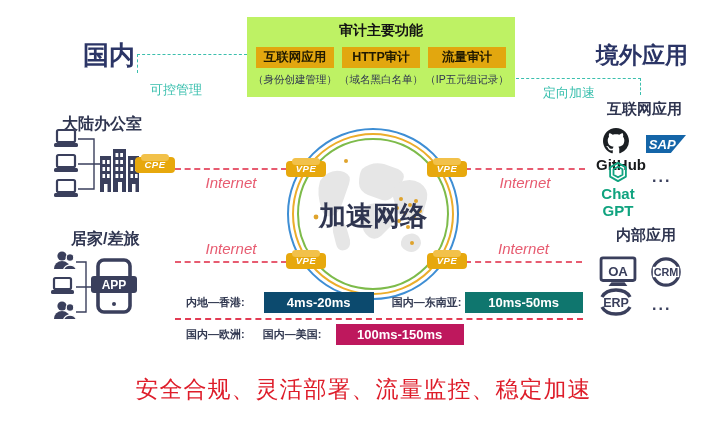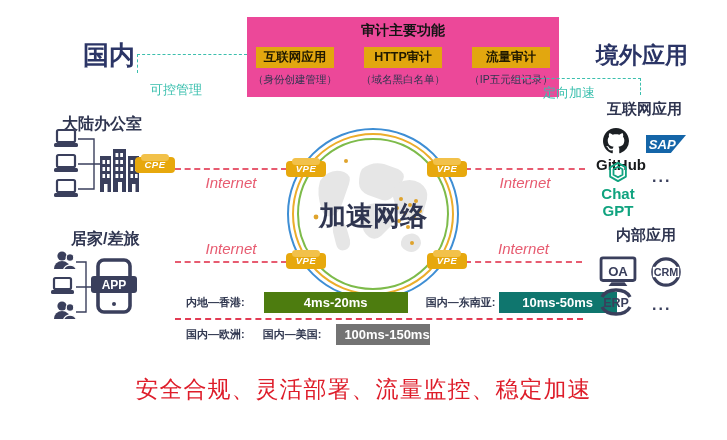--- a/index.html
+++ b/index.html
@@ -11,21 +11,21 @@
   .h-domestic{left:83px;top:38px;font-size:26px;}
   .h-overseas{left:596px;top:40px;font-size:23px;}
   .h-label{position:absolute;font-weight:bold;color:#2F3550;font-size:16px;white-space:nowrap;}
   .h-office{left:62px;top:114px;}
   .h-home{left:71px;top:229px;}
   .h-sub{position:absolute;font-weight:bold;color:#2F3550;font-size:15px;white-space:nowrap;}
   .h-inetapps{left:607px;top:100px;}
   .h-intapps{left:616px;top:226px;}
 
   
-  .audit{position:absolute;left:247px;top:17px;width:312px;height:80px;background:#ec4899;box-sizing:border-box;padding-top:5px;}
+  .audit{position:absolute;left:247px;top:17px;width:268px;height:80px;background:#bef264;box-sizing:border-box;padding-top:5px;}
   .audit-title{text-align:center;font-size:14px;font-weight:bold;color:#141414;}
   .audit-row{display:flex;justify-content:space-between;padding:7px 5px 0 5px;}
   .audit-col{width:86px;text-align:center;}
   .audit-btn{display:inline-block;width:78px;background:#E2A70F;color:#201900;font-size:12.5px;font-weight:bold;padding:2px 0;}
   .audit-sub{margin-top:5px;font-size:10.5px;color:#2F3550;white-space:nowrap;}
 
   
   .dash-teal-h{position:absolute;height:0;border-top:1px dashed #3BBFAD;}
   .dash-teal-v{position:absolute;width:0;border-left:1px dashed #3BBFAD;}
   .teal-label{position:absolute;color:#38BFAD;font-size:13px;white-space:nowrap;}
@@ -217,29 +217,29 @@
   <div class="inet" style="left:175px;top:174px;width:112px;">Internet</div>
   <div class="dash-red" style="left:175px;top:261px;width:112px;"></div>
   <div class="inet" style="left:175px;top:240px;width:112px;">Internet</div>
   <div class="dash-red" style="left:465px;top:168px;width:120px;"></div>
   <div class="inet" style="left:465px;top:174px;width:120px;">Internet</div>
   <div class="dash-red" style="left:465px;top:261px;width:117px;"></div>
   <div class="inet" style="left:465px;top:240px;width:117px;">Internet</div>
 
   <div class="lat-row" style="left:186px;top:292px;">
     <span class="lat-label">内地—香港:</span>
-    <div class="lat-bar" style="width: 144px; background: #4d7c0f; margin-left: 19px;">4ms-20ms</div>
+    <div class="lat-bar" style="width: 110px; background: #0c4a6e; margin-left: 19px;">4ms-20ms</div>
     <span class="lat-label w2">国内—东南亚:</span>
     <div class="lat-bar" style="width: 118px; background: #0f766e;">10ms-50ms</div>
   </div>
   <div class="lat-divider" style="border-color: rgb(226, 59, 83);"></div>
   <div class="lat-row" style="left:186px;top:324px;">
     <span class="lat-label">国内—欧洲:</span>
     <span class="lat-label w2">国内—美国:</span>
-    <div class="lat-bar" style="width: 94px; background: #737373; text-align: right;">100ms-150ms</div>
+    <div class="lat-bar" style="width: 128px; background: #be185d;">100ms-150ms</div>
   </div>
 
   <div class="app-item" style="left:596px;top:128px;width:40px;">
     <svg width="26" height="26" viewBox="0 0 16 16">
       <path fill="#1B1F23" d="M8 0C3.58 0 0 3.58 0 8c0 3.54 2.29 6.53 5.47 7.59.4.07.55-.17.55-.38 0-.19-.01-.82-.01-1.49-2.01.37-2.53-.49-2.69-.94-.09-.23-.48-.94-.82-1.13-.28-.15-.68-.52-.01-.53.63-.01 1.08.58 1.23.82.72 1.21 1.87.87 2.33.66.07-.52.28-.87.51-1.07-1.78-.2-3.64-.89-3.64-3.95 0-.87.31-1.59.82-2.15-.08-.2-.36-1.02.08-2.12 0 0 .67-.21 2.2.82.64-.18 1.32-.27 2-.27s1.36.09 2 .27c1.53-1.04 2.2-.82 2.2-.82.44 1.1.16 1.92.08 2.12.51.56.82 1.27.82 2.15 0 3.07-1.87 3.75-3.65 3.95.29.25.54.73.54 1.48 0 1.07-.01 1.93-.01 2.2 0 .21.15.46.55.38A8.01 8.01 0 0 0 16 8c0-4.42-3.58-8-8-8z"></path>
     </svg>
     <div class="app-name">GitHub</div>
   </div>
   <div class="app-item" style="left:646px;top:134px;">
     <svg width="40" height="20" viewBox="0 0 58 28">

